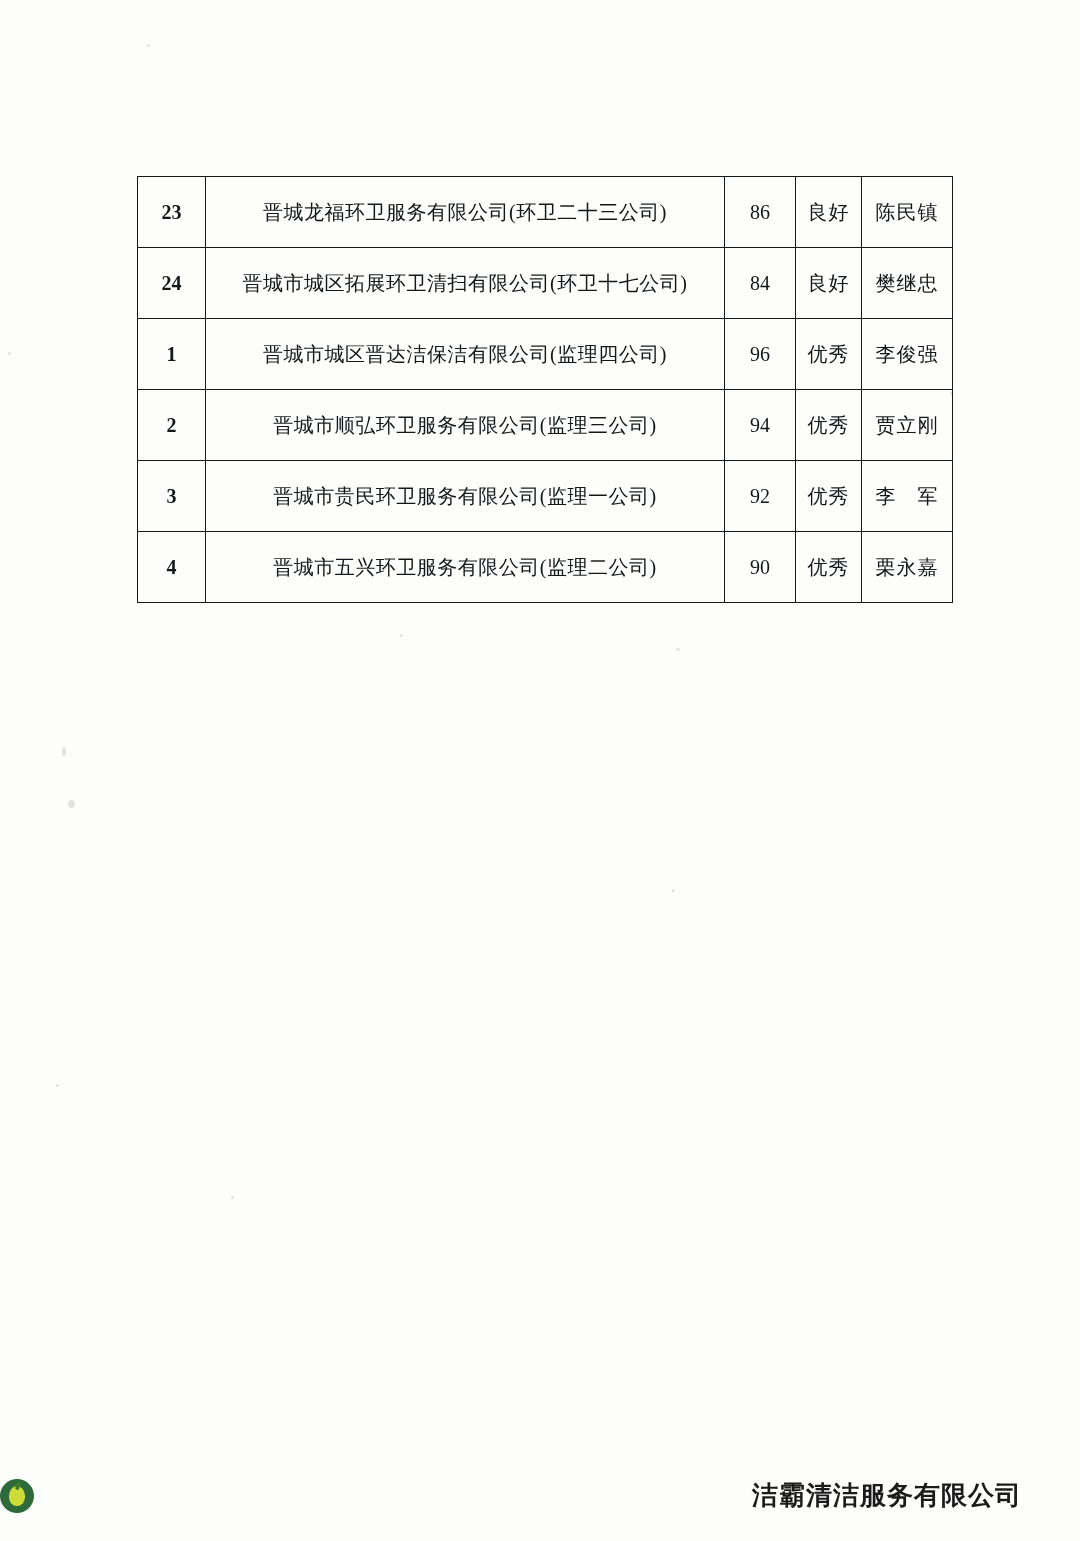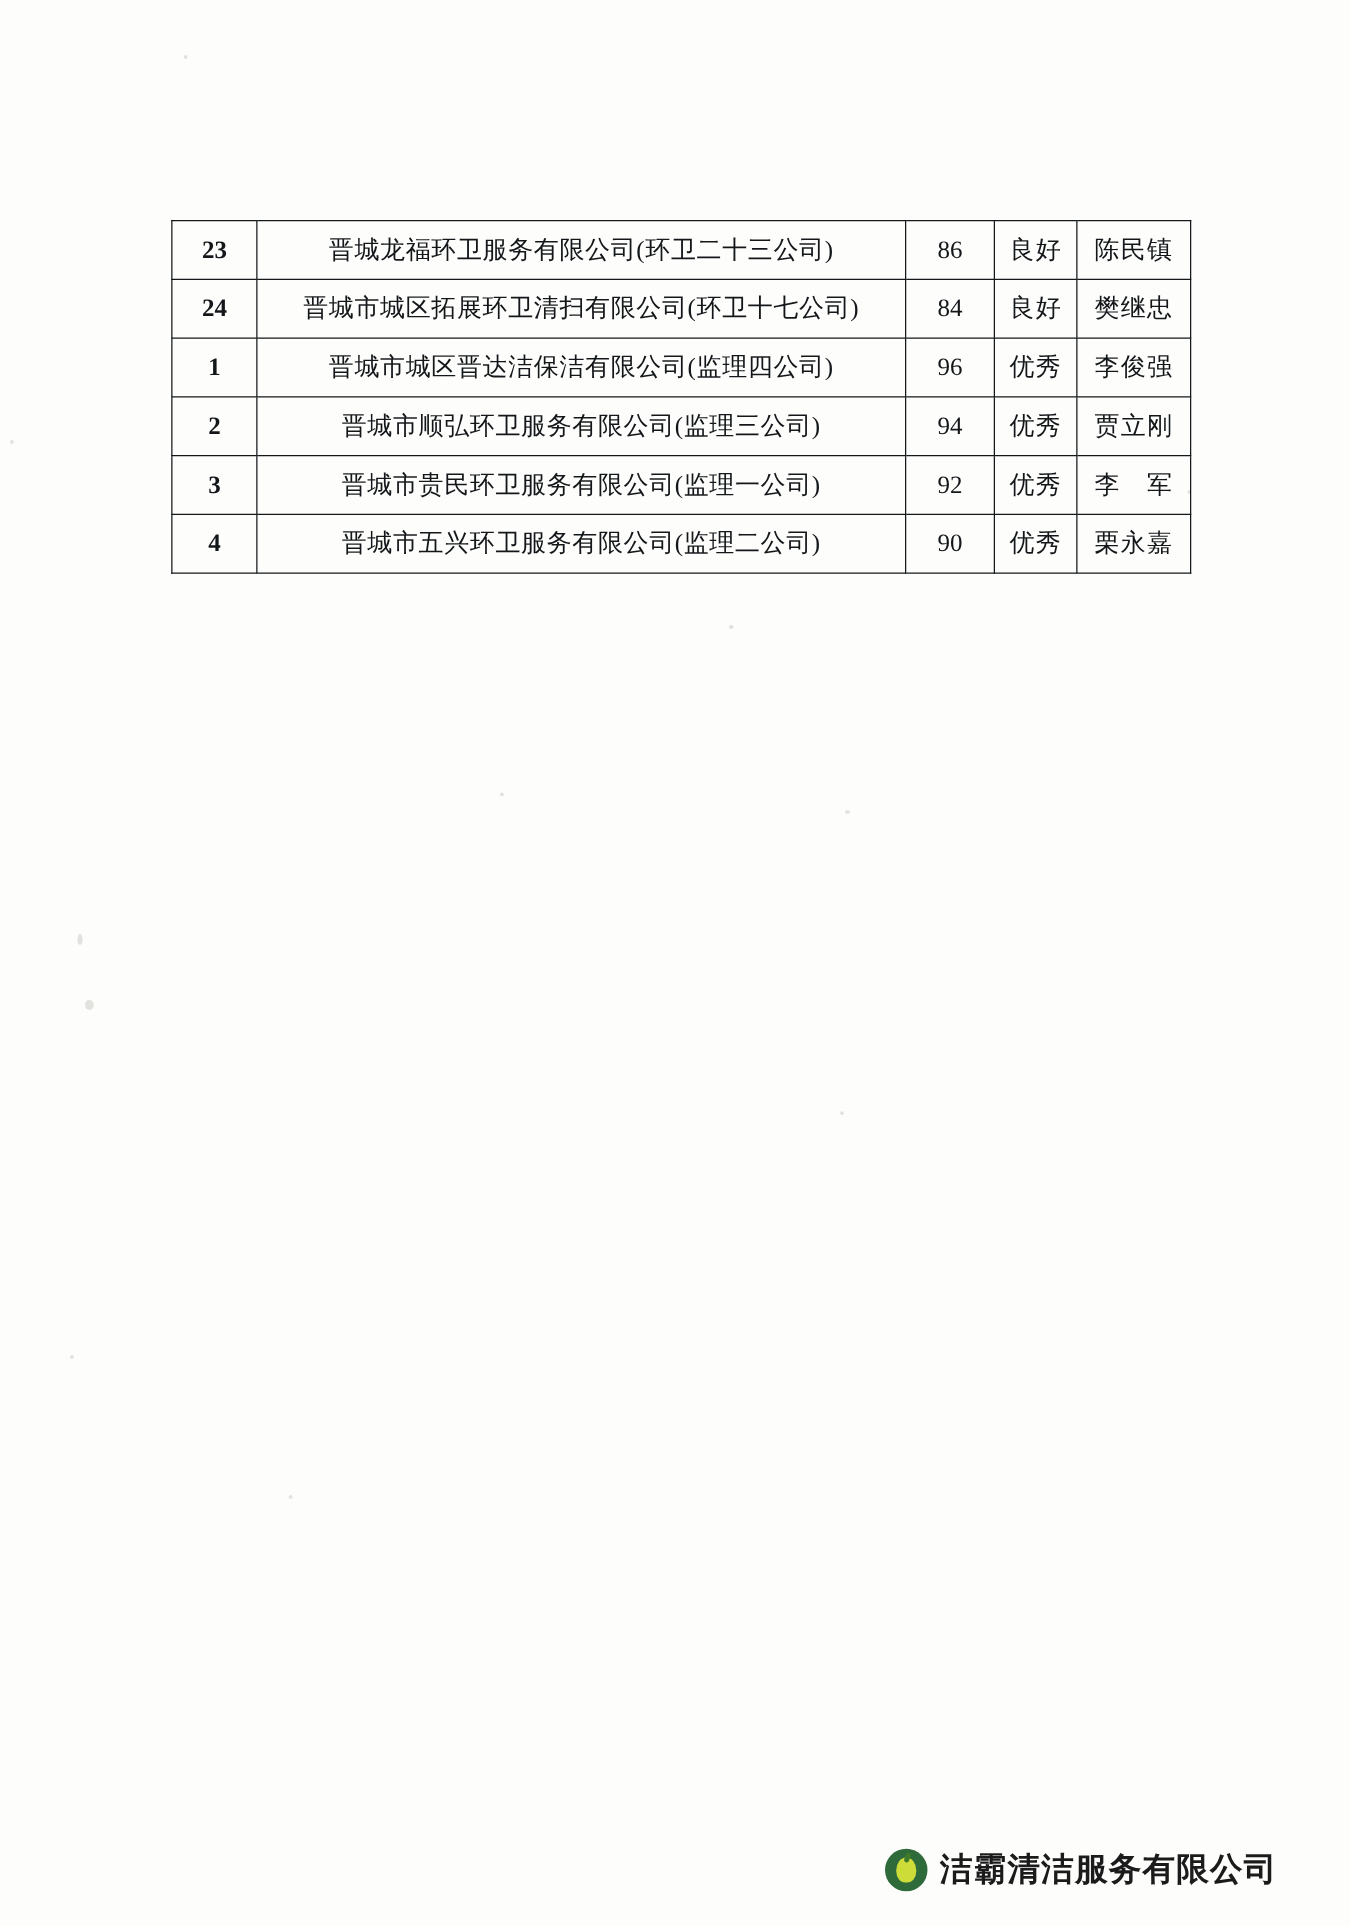--- a/index.html
+++ b/index.html
@@ -35,21 +35,21 @@
     width: 815px;
   }
   table.doc-table {
     border-collapse: collapse;
     width: 815px;
     table-layout: fixed;
   }
   table.doc-table td {
     border: 1.6px solid #15181a;
     height: 38px;
-    padding: 4px 4px;
+    padding: 16px 4px;
     font-size: 20px;
     line-height: 1.2;
     color: #14171a;
     vertical-align: middle;
   }
   col.c-idx { width: 68px; }
   col.c-name { width: 519px; }
   col.c-score { width: 71px; }
   col.c-grade { width: 66px; }
   col.c-person { width: 91px; }
@@ -89,21 +89,21 @@
     padding-left: 10px;
     font-size: 20.5px;
     letter-spacing: 1px;
   }
   .footer {
     position: absolute;
     left: 0;
     right: 0;
     bottom: 28px;
     display: flex;
-    justify-content: flex-end;
+    justify-content: space-between;
     align-items: center;
     padding-right: 58px;
   }
   .footer-logo {
     width: 34px;
     height: 34px;
     border-radius: 50%;
     background: #2f6b3a;
     position: relative;
     margin-right: 10px;

